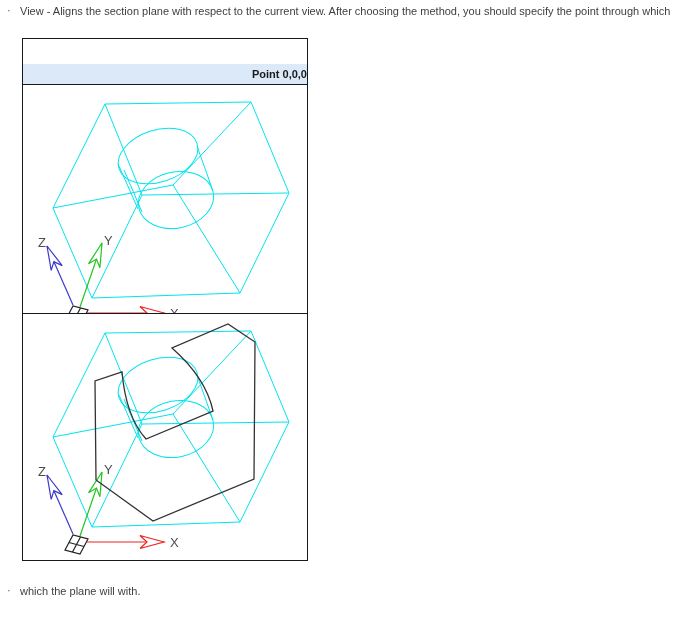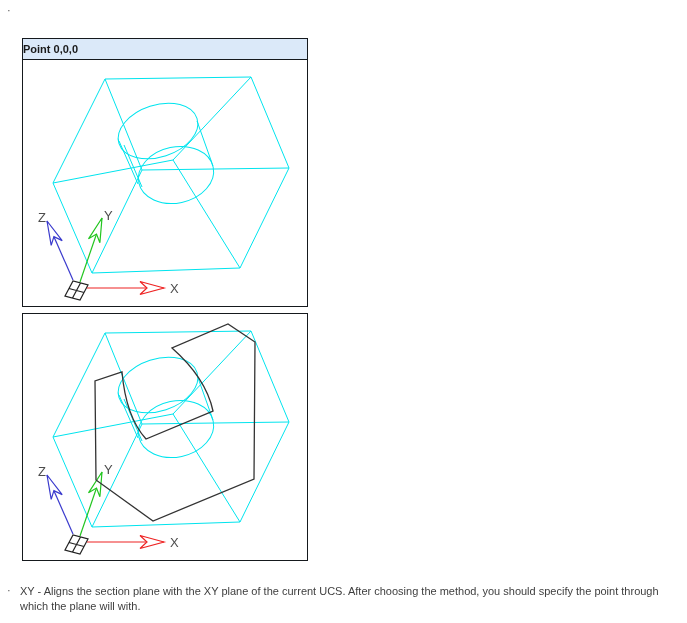--- a/index.html
+++ b/index.html
@@ -6,21 +6,21 @@
   body{
     width:687px;height:623px;background:#ffffff;position:relative;overflow:hidden;
     font-family:"Liberation Sans","DejaVu Sans",sans-serif;
   }
   .bullet-item{position:absolute;left:20px;width:662px;font-size:11px;line-height:14.5px;color:#3e3e3e;}
   .bullet-dot{position:absolute;left:-13px;top:-1px;color:#555;font-size:11px;}
   .bullet-line{white-space:nowrap;}
   .figure-box{position:absolute;left:22px;width:284px;border:1.5px solid #15191d;background:#fff;}
   .figure-header{
     height:20px;line-height:20px;border-bottom:1.5px solid #15191d;
-    font-size:11px;font-weight:bold;color:#1a1a1a;text-align:left;
+    font-size:11px;font-weight:bold;color:#1a1a1a;text-align:right;margin-top:25px;
   }
   .figure-body{height:246px;}
   .figure-body svg{display:block;}
   svg text{font-family:"Liberation Sans","DejaVu Sans",sans-serif;}
   .axis-label{font-size:13px;}
   #model-defs{position:absolute;width:0;height:0;}
 </style>
 </head>
 <body>
 
@@ -58,20 +58,21 @@
           <text class="axis-label" x="81" y="160">Y</text>
           <text class="axis-label" x="147" y="233">X</text>
         </g>
       </g>
     </g>
   </defs>
 </svg>
 
 <div class="bullet-item" style="top:4px;">
   <span class="bullet-dot">·</span>
+  <div class="bullet-line">View - Aligns the section plane with respect to the current view. After choosing the method, you should specify the point through which</div>
 </div>
 
 <div class="figure-box" style="top:38px;">
   <div class="figure-header" style="background-color: rgb(219, 233, 249);">Point 0,0,0</div>
   <div class="figure-body">
     <svg width="284" height="246" viewBox="0 0 284 246">
       <use href="#model"></use>
     </svg>
   </div>
 </div>
@@ -80,15 +81,14 @@
   <div class="figure-body">
     <svg width="284" height="246" viewBox="0 0 284 246">
       <use href="#model"></use>
       <path fill="none" stroke-width="1.3" d="M99,58 Q103,103 123,125 L190,97 Q183,64 149,34 L205,10 L232,28 L231,165 L130,207 L73,166 L72,67 Z" stroke="#333333"></path>
     </svg>
   </div>
 </div>
 
 <div class="bullet-item" style="top:584px;">
   <span class="bullet-dot">·</span>
-  <div class="bullet-line">XY - Aligns the section plane with the XY plane of the current UCS. After choosing the method, you should specify the point through</div>
   <div class="bullet-line">which the plane will with.</div>
 </div>
 
 </body></html>

